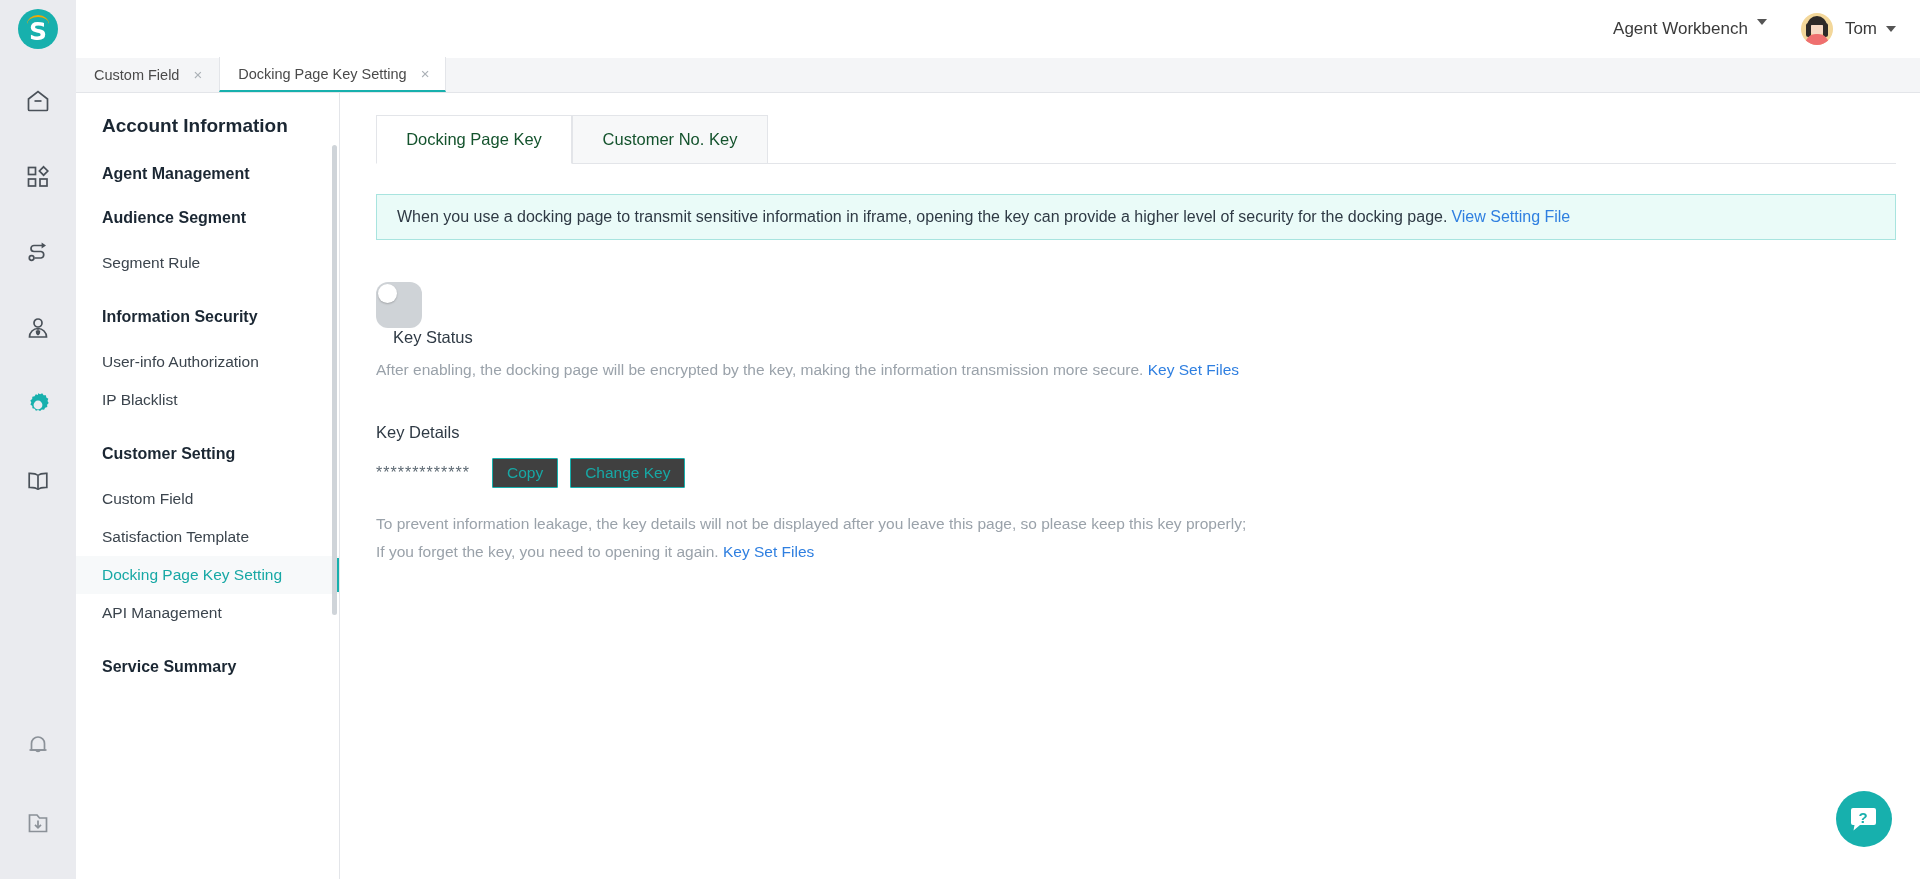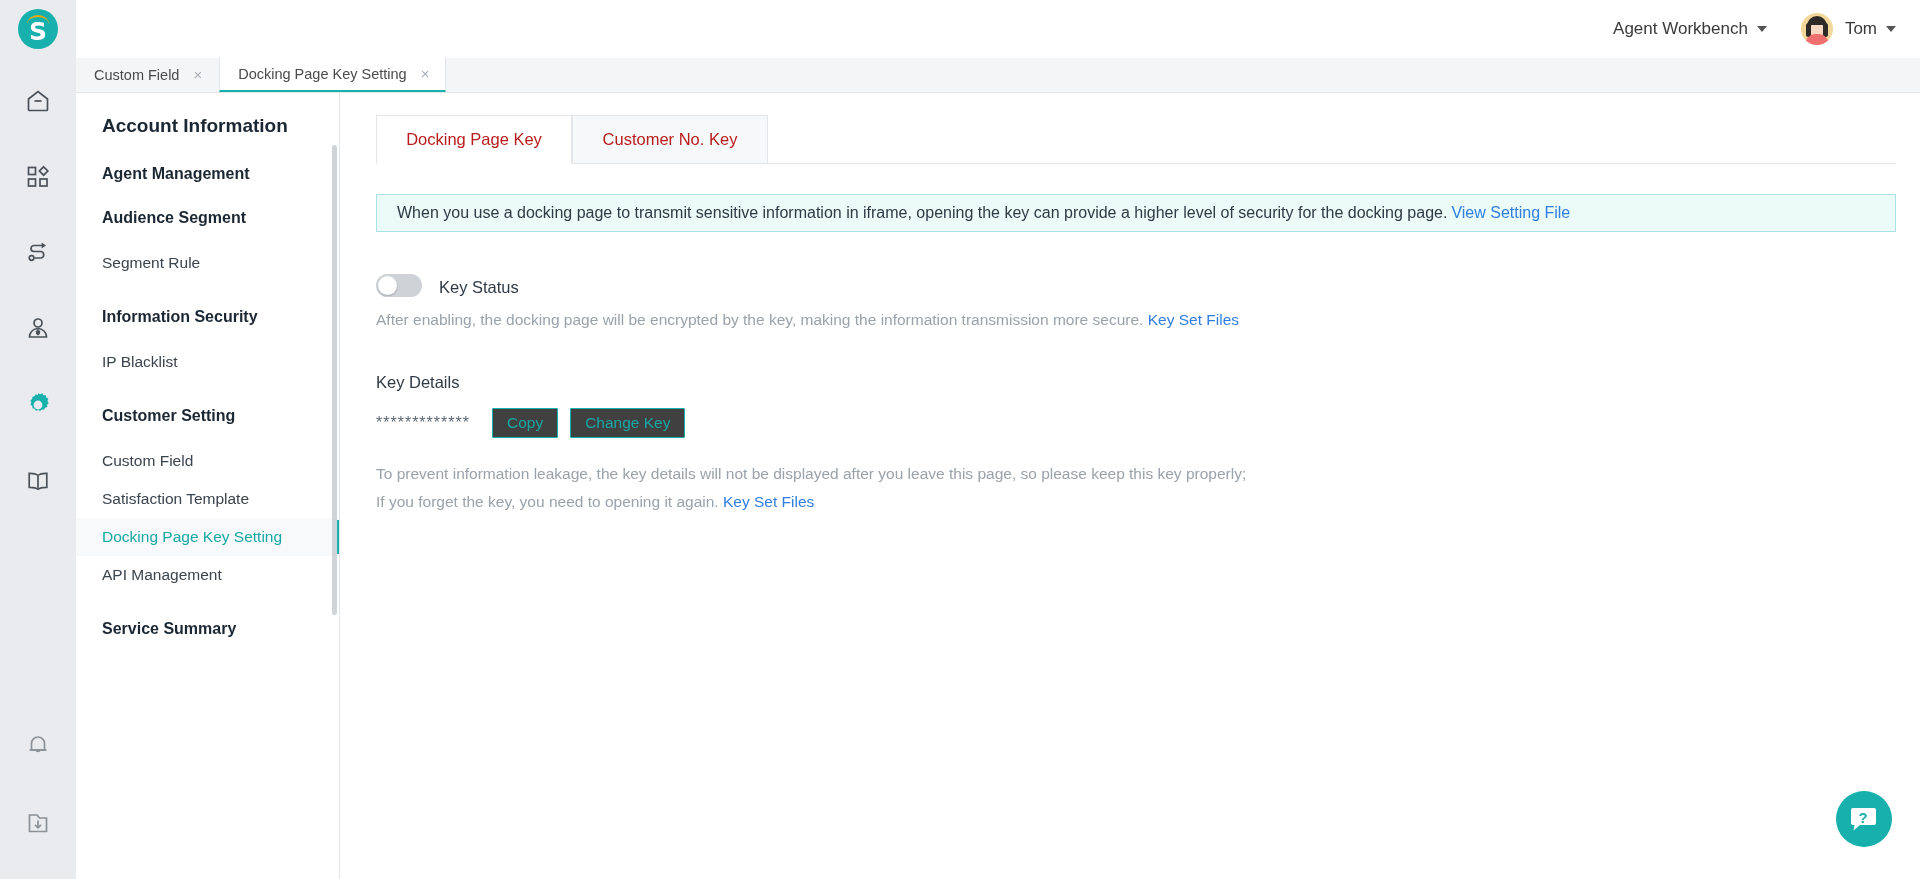--- a/index.html
+++ b/index.html
@@ -51,21 +51,21 @@
   .right { flex: 1 1 auto; display: flex; flex-direction: column; min-width: 0; }
 
   
   .topbar {
     height: 58px; background: #ffffff;
     display: flex; align-items: center; justify-content: flex-end;
     padding-right: 24px;
     flex: 0 0 58px;
   }
   .workbench {
-    font-size: 17px; color: #3a3a3a; display: flex; align-items: center;
+    font-size: 17px; color: #3a3a3a; display: flex; 
     cursor: pointer; margin-right: 34px;
   }
   .caret {
     display: inline-block; width: 0; height: 0;
     border-left: 5px solid transparent; border-right: 5px solid transparent;
     border-top: 6px solid #555; margin-left: 9px;
   }
   .user { display: flex; align-items: center; cursor: pointer; }
   .avatar {
     width: 32px; height: 32px; border-radius: 50%;
@@ -151,38 +151,38 @@
 
   
   .main {
     flex: 1 1 auto; background: #ffffff; min-width: 0;
     padding: 22px 24px 0 36px; position: relative;
   }
   .ctabs { display: flex; align-items: flex-end; }
   .ctab {
     height: 49px; min-width: 196px;
     display: flex; align-items: center; justify-content: center;
-    font-size: 16.5px; color: #b91c1c;
+    font-size: 16.5px; color: #14532d;
     border: 1px solid #e3e5e9;
     background: #f7f8f9;
     cursor: pointer;
   }
   .ctab.active { background: #ffffff; border-bottom-color: #ffffff; }
 
   .panel { border-top: 1px solid #e3e5e9; margin-top: -1px; padding-top: 30px; }
 
   .banner {
     background: #eafbf8; border: 1px solid #a8e4df;
-    height: 38px; display: flex; align-items: center;
+    height: 46px; display: flex; align-items: center;
     padding: 0 20px; font-size: 16px; color: #2f3a45;
     margin-bottom: 42px;
   }
   .banner a { color: #2f7fe0; text-decoration: none; margin-left: 4px; cursor: pointer; }
 
-  .toggle-row { display: flex; align-items: flex-end; margin-bottom: 14px; }
+  .toggle-row { display: flex; align-items: flex-start; margin-bottom: 14px; flex-direction: column; }
   .toggle {
     width: 46px; height: 23px; border-radius: 12px;
     background: #cfd3d7; position: relative; cursor: pointer;
     flex: 0 0 46px;
   }
   .toggle .knob {
     position: absolute; top: 2px; left: 2px;
     width: 19px; height: 19px; border-radius: 50%;
     background: #ffffff; box-shadow: 0 1px 2px rgba(0,0,0,.22);
   }
@@ -329,20 +329,21 @@
 
       <div class="navpanel">
         <div class="nav-title">Account Information</div>
 
         <div class="nav-group first">Agent Management</div>
 
         <div class="nav-group">Audience Segment</div>
         <div class="nav-item">Segment Rule</div>
 
         <div class="nav-group">Information Security</div>
+        <div class="nav-item">User-info Authorization</div>
         <div class="nav-item">IP Blacklist</div>
 
         <div class="nav-group">Customer Setting</div>
         <div class="nav-item">Custom Field</div>
         <div class="nav-item">Satisfaction Template</div>
         <div class="nav-item active">Docking Page Key Setting</div>
         <div class="nav-item">API Management</div>
 
         <div class="nav-group">Service Summary</div>
 

